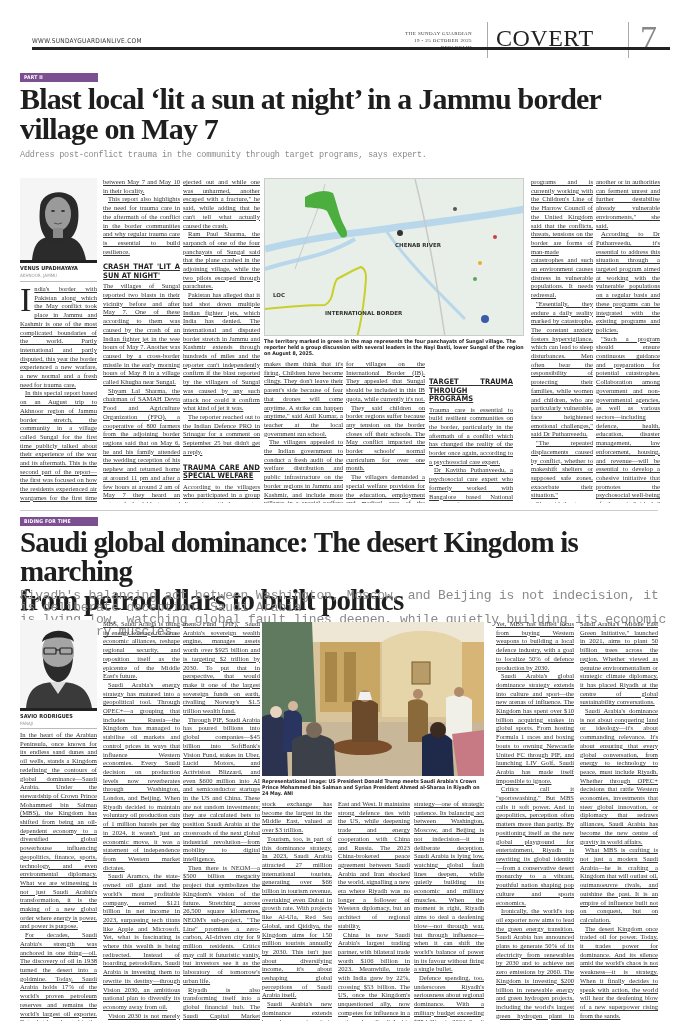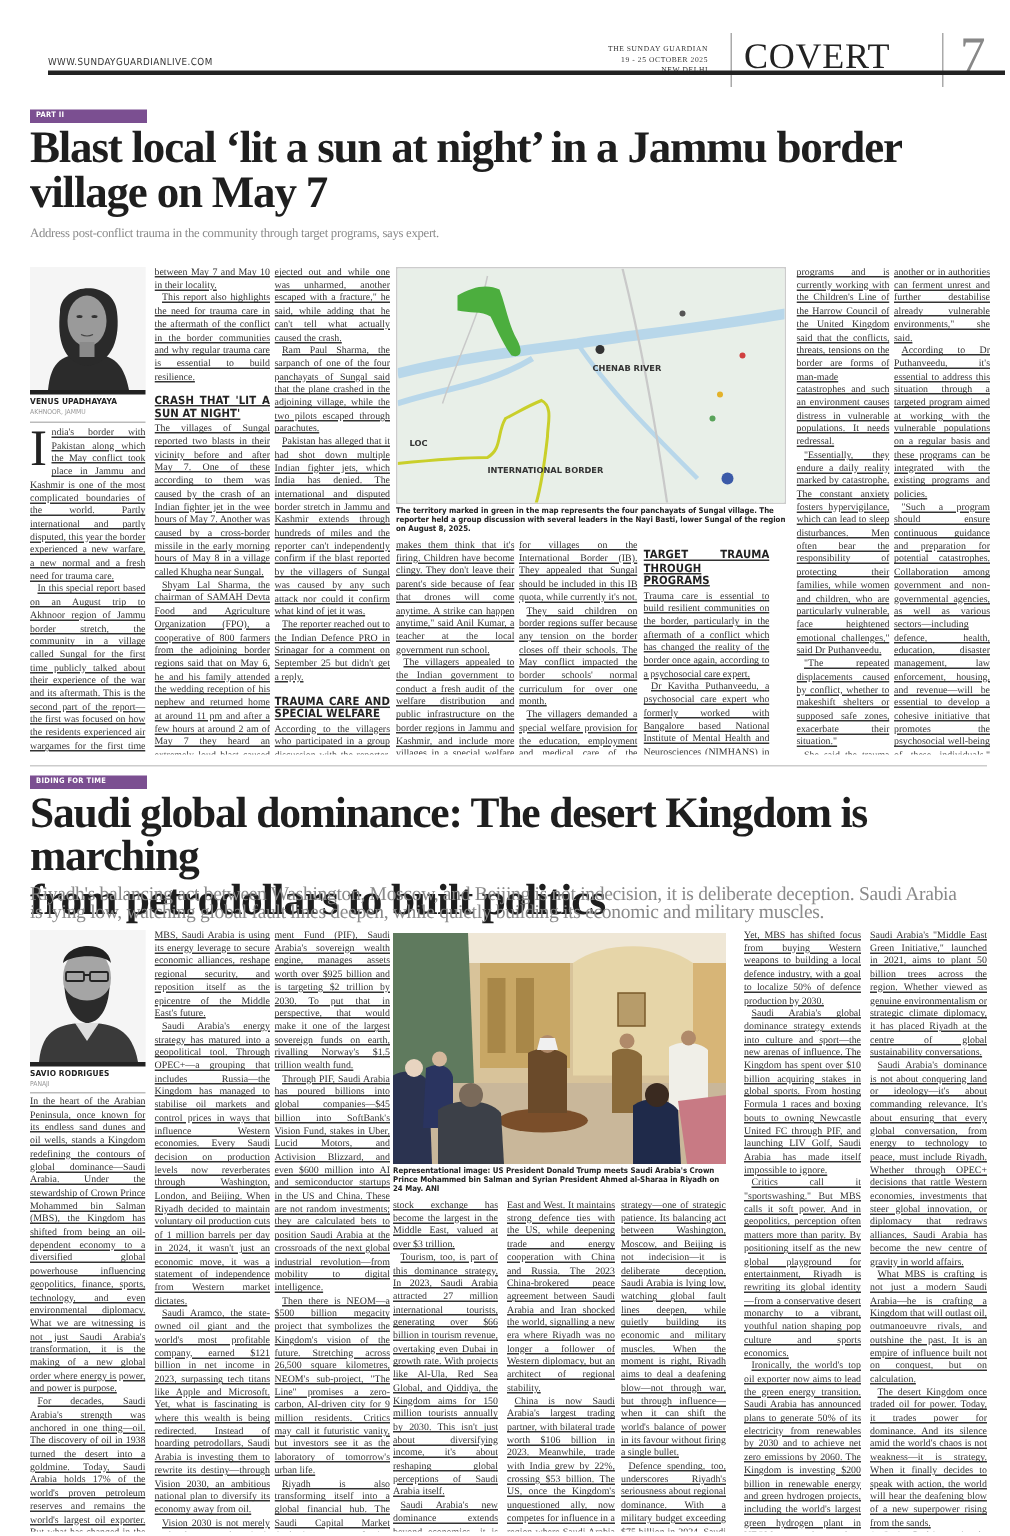--- a/index.html
+++ b/index.html
@@ -13,21 +13,21 @@
   .mast-div1 { position:absolute; left:455px; top:22px; width:1px; height:36px; background:#aaa; }
   .section-name { position:absolute; left:464px; top:20px; font-family:"Liberation Serif", serif; font-size:24px; letter-spacing:0.5px; color:#222; line-height:36px; }
   .mast-div2 { position:absolute; left:596px; top:22px; width:1px; height:36px; background:#aaa; }
   .page-num { position:absolute; left:608px; top:18px; font-family:"Liberation Serif", serif; font-size:34px; color:#888; line-height:40px; }
   .mast-rule { position:absolute; left:0; bottom:0; width:100%; height:3px; background:#222; }
 
   
   .kicker { position:absolute; height:9px; background:#7b4f91; color:#fff; font-family:"DejaVu Sans Condensed","DejaVu Sans",sans-serif; font-size:5px; font-weight:bold; padding:2px 4px; line-height:5px; letter-spacing:0.2px; }
 
   .headline { position:absolute; font-family:"Liberation Serif", serif; color:#1e1e1e; letter-spacing:-0.8px; }
-  .standfirst { position:absolute; font-family:Liberation Serif, serif; color:#8a8a8a; letter-spacing:-0.2px; }
+  .standfirst { position:absolute; font-family:Liberation Mono, monospace; color:#8a8a8a; letter-spacing:-0.2px; }
 
   .col { position:absolute; font-family:"Liberation Serif", serif; font-size:6.6px; line-height:8.7px; color:#333; text-align:justify; hyphens:auto; overflow:hidden;text-decoration:underline; }
   .col p { text-indent:5px; }
   .col p.noindent { text-indent:0; }
   .col .subhead { font-family:"DejaVu Sans Condensed","DejaVu Sans",sans-serif; font-weight:bold; font-size:7.5px; line-height:8.5px; color:#222; text-transform:uppercase; margin:7px 0 2px; text-indent:0; letter-spacing:0.1px; }
   .col .note { font-style:italic; text-indent:0; }
   .dropcap { float:left; font-size:34px; line-height:28px; margin:1px 3px 0 0; color:#222; }
 
   .byline-photo { position:absolute; overflow:hidden; background:#f2f2f2; }
   .byline-rule { position:absolute; height:3px; background:#222; }
@@ -132,21 +132,21 @@
   <div class="col" style="left:264px;top:360px;width:79px;height:143px;">
     <p class="noindent">makes them think that it's firing. Children have become clingy. They don't leave their parent's side because of fear that drones will come anytime. A strike can happen anytime," said Anil Kumar, a teacher at the local government run school.</p>
     <p>The villagers appealed to the Indian government to conduct a fresh audit of the welfare distribution and public infrastructure on the border regions in Jammu and Kashmir, and include more villages in a special welfare category ensured</p>
   </div>
   <div class="col" style="left:346px;top:360px;width:79px;height:143px;">
     <p class="noindent">for villages on the International Border (IB). They appealed that Sungal should be included in this IB quota, while currently it's not.</p>
     <p>They said children on border regions suffer because any tension on the border closes off their schools. The May conflict impacted the border schools' normal curriculum for over one month.</p>
     <p>The villagers demanded a special welfare provision for the education, employment and medical care of the children in border regions.</p>
   </div>
   <div class="col" style="left:429px;top:360px;width:84px;height:143px;">
-    <div class="subhead" style="margin-top:6px;">TARGET TRAUMA THROUGH PROGRAMS</div>
+    <div class="subhead" style="margin-top:18px;">TARGET TRAUMA THROUGH PROGRAMS</div>
     <p class="noindent">Trauma care is essential to build resilient communities on the border, particularly in the aftermath of a conflict which has changed the reality of the border once again, according to a psychosocial care expert.</p>
     <p>Dr Kavitha Puthanveedu, a psychosocial care expert who formerly worked with Bangalore based National Institute of Mental Health and Neurosciences (NIMHANS) in their post-disaster psychosocial care</p>
   </div>
 
   <div class="col" style="left:531px;top:178px;width:62px;height:325px;">
     <p class="noindent">programs and is currently working with the Children's Line of the Harrow Council of the United Kingdom said that the conflicts, threats, tensions on the border are forms of man-made catastrophes and such an environment causes distress in vulnerable populations. It needs redressal.</p>
     <p>"Essentially, they endure a daily reality marked by catastrophe. The constant anxiety fosters hypervigilance, which can lead to sleep disturbances. Men often bear the responsibility of protecting their families, while women and children, who are particularly vulnerable, face heightened emotional challenges," said Dr Puthanveedu.</p>
     <p>"The repeated displacements caused by conflict, whether to makeshift shelters or supposed safe zones, exacerbate their situation."</p>
     <p>She said the trauma can manifest in many individual-level challenges, like emotional problems, psychosomatic disorders and psychological conditions, including PTSD, to family-level issues such as breakdowns, dysfunction, and an increase in single-parent households.</p>
 

